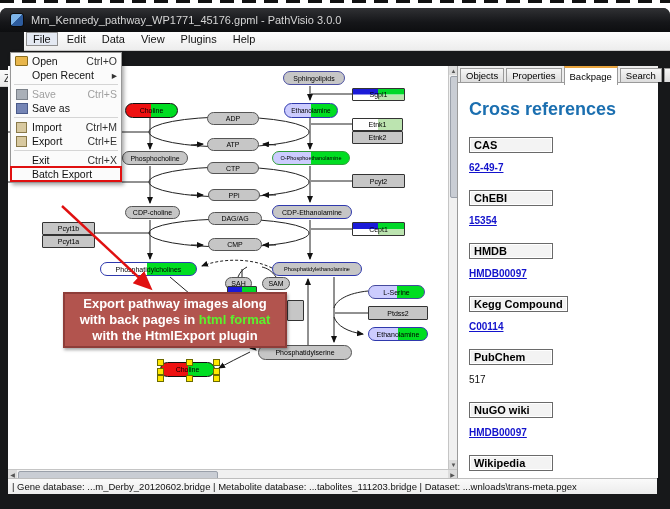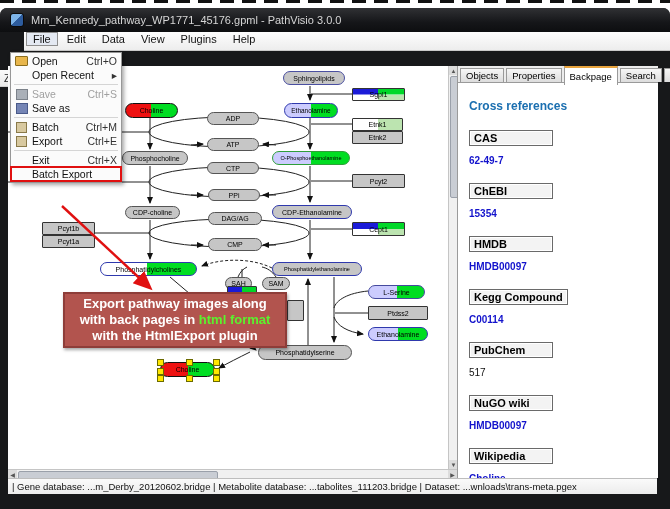--- a/index.html
+++ b/index.html
@@ -63,25 +63,25 @@
   .mi-save{width:10px;height:9px;background:#aab0b8;border:1px solid #7c828a;}
   .mi-saveas{width:10px;height:9px;background:#7585b5;border:1px solid #4a5a8a;}
   .mi-port{width:9px;height:9px;background:#d8c9a0;border:1px solid #8a7a4a;}
   
   #side-panel{position:absolute;left:457px;top:66px;width:200px;height:412px;background:#fff;border-left:1px solid #9a9a9a;}
   #tabs{position:absolute;left:0;top:0;width:200px;height:16px;display:flex;background:#ececec;border-bottom:1px solid #9a9a9a;font-size:9.5px;}
   .tab{padding:1px 5px;border:1px solid #9a9a9a;border-bottom:none;background:linear-gradient(#f6f6f6,#dddddd);
     margin-left:2px;margin-top:2px;display:flex;align-items:center;}
   .tab.active{background:#fff;margin-top:0;font-weight:normal;border-top:2px solid #e8a33d;position:relative;z-index:1;height:15px;}
   #bp-body{position:absolute;left:0;top:17px;width:188px;height:395px;overflow:hidden;padding-left:11px;box-sizing:content-box;}
-  #bp-heading{color:#1b6fb0;font-weight:bold;font-size:12px;margin-top:16px;}
+  #bp-heading{color:#1b6fb0;font-weight:bold;font-size:18px;margin-top:16px;}
   .bp-section{margin-top:17px;}
   .bp-header{width:84px;min-width:84px;box-sizing:border-box;border:1px solid #6a6a6a;box-shadow:inset 0 0 0 1px #ffffff;
     background:#f3f3f3;font-weight:bold;font-size:11px;padding:1px 4px;width:fit-content;min-height:13px;}
-  .bp-value{margin-top:9px;font-size:10px;font-weight:bold;color:#1313cc;}
+  .bp-value{margin-top:9px;font-size:10px;font-weight:bold;color:#1313cc;text-decoration:underline;}
   .bp-value.plain{color:#111;text-decoration:none;font-weight:normal;}
   
   #vscroll{position:absolute;left:448px;top:66px;width:9px;height:403px;background:#f0f0f0;border-left:1px solid #c5c5c5;}
   #vscroll .arr{position:absolute;left:0;width:9px;height:9px;background:#dcdcdc;font-size:6px;color:#555;display:flex;align-items:center;justify-content:center;}
   #vscroll .thumb{position:absolute;left:1px;top:10px;width:7px;height:120px;background:#c9cdd4;border:1px solid #9aa0aa;border-radius:2px;}
   #hscroll{position:absolute;left:8px;top:469px;width:449px;height:9px;background:#f0f0f0;border-top:1px solid #c5c5c5;}
   #hscroll .arr{position:absolute;top:0;width:9px;height:9px;background:#dcdcdc;font-size:6px;color:#555;display:flex;align-items:center;justify-content:center;}
   #hscroll .thumb{position:absolute;left:10px;top:1px;width:198px;height:7px;background:#c9cdd4;border:1px solid #9aa0aa;border-radius:2px;}
   
   #statusbar{position:absolute;left:8px;top:478px;width:649px;height:16px;background:linear-gradient(#fafafa,#ececec);
@@ -335,21 +335,21 @@
           <span class="mi mi-saveas"></span>
         </span>
         <span class="fm-label">Save as</span>
         <span class="fm-short"></span>
       </div>
       <div class="fm-sep"></div>
       <div class="fm-row">
         <span class="fm-icon">
           <span class="mi mi-port"></span>
         </span>
-        <span class="fm-label">Batch</span>
+        <span class="fm-label">Import</span>
         <span class="fm-short">Ctrl+M</span>
       </div>
       <div class="fm-row">
         <span class="fm-icon">
           <span class="mi mi-port"></span>
         </span>
         <span class="fm-label">Export</span>
         <span class="fm-short">Ctrl+E</span>
       </div>
       <div class="fm-sep"></div>

